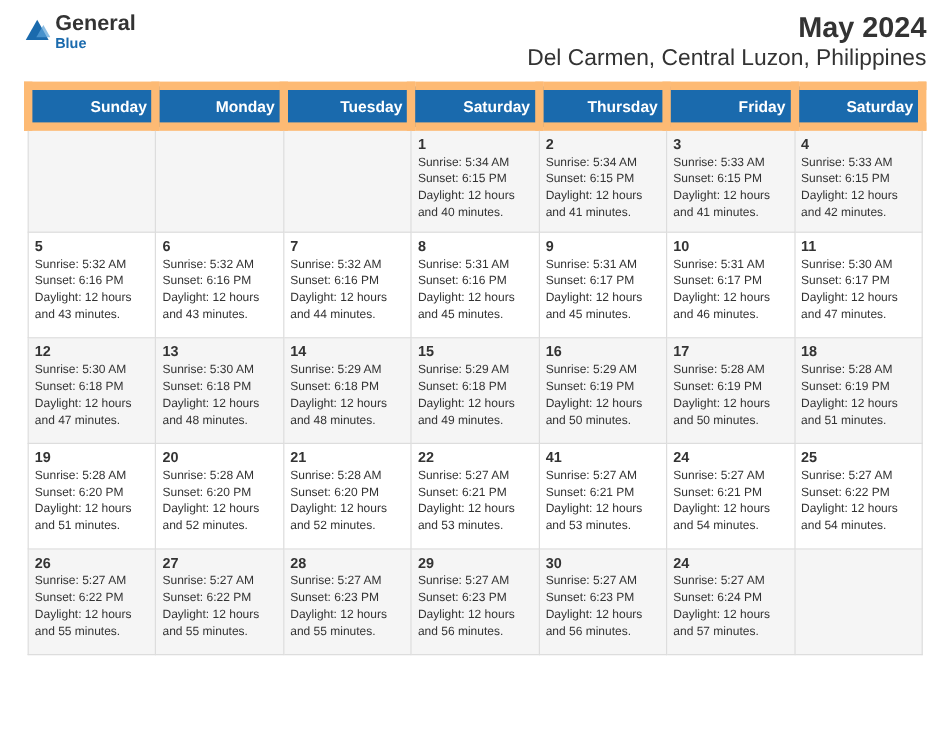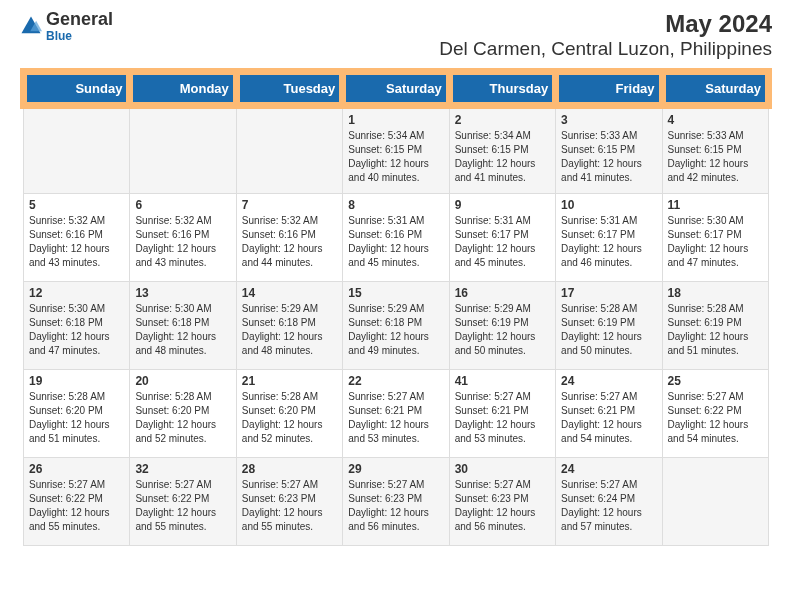--- a/index.html
+++ b/index.html
@@ -237,21 +237,21 @@
           <span class="day-num">25</span>
           <div class="day-info">Sunrise: 5:27 AM<br>Sunset: 6:22 PM<br>Daylight: 12 hours<br>and 54 minutes.</div>
         </td>
       </tr>
       <tr>
         <td>
           <span class="day-num">26</span>
           <div class="day-info">Sunrise: 5:27 AM<br>Sunset: 6:22 PM<br>Daylight: 12 hours<br>and 55 minutes.</div>
         </td>
         <td>
-          <span class="day-num">32</span>
+          <span class="day-num">27</span>
           <div class="day-info">Sunrise: 5:27 AM<br>Sunset: 6:22 PM<br>Daylight: 12 hours<br>and 55 minutes.</div>
         </td>
         <td>
           <span class="day-num">28</span>
           <div class="day-info">Sunrise: 5:27 AM<br>Sunset: 6:23 PM<br>Daylight: 12 hours<br>and 55 minutes.</div>
         </td>
         <td>
           <span class="day-num">29</span>
           <div class="day-info">Sunrise: 5:27 AM<br>Sunset: 6:23 PM<br>Daylight: 12 hours<br>and 56 minutes.</div>
         </td>

